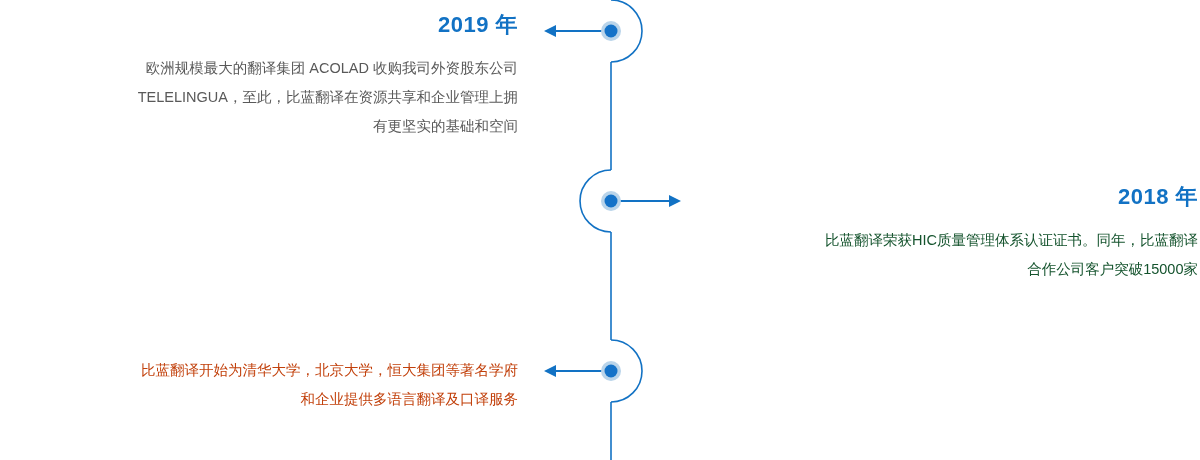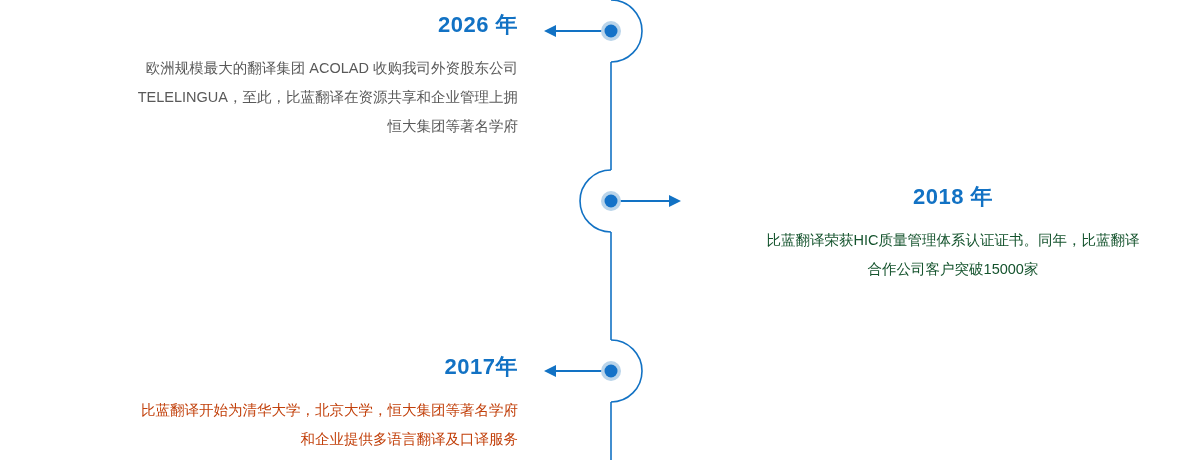--- a/index.html
+++ b/index.html
@@ -27,21 +27,21 @@
   }
 
   
   .milestone {
     position: absolute;
   }
   .milestone.left {
     text-align: right;
   }
   .milestone.right {
-    text-align: center;
+    text-align: right;
   }
   .year {
     font-size: 22px;
     font-weight: bold;
     letter-spacing: 0.5px;
     line-height: 1;
     margin: 0 0 0 0;
   }
   .desc {
     font-size: 14.5px;
@@ -92,31 +92,30 @@
     <circle cx="611" cy="31" r="6.5" fill="#1472c8"></circle>
 
     <circle cx="611" cy="201" r="10" fill="#b9d4ea"></circle>
     <circle cx="611" cy="201" r="6.5" fill="#1472c8"></circle>
 
     <circle cx="611" cy="371" r="10" fill="#b9d4ea"></circle>
     <circle cx="611" cy="371" r="6.5" fill="#1472c8"></circle>
   </svg>
 
   <div class="milestone left" id="ms-2019">
-    <div class="year" style="color: rgb(18, 114, 196);">2026 年</div>
+    <div class="year" style="color: rgb(18, 114, 196);">2019 年</div>
     <div class="desc" style="color: rgb(89, 89, 89);">欧洲规模最大的翻译集团   ACOLAD   收购我司外资股东公司
 TELELINGUA，至此，比蓝翻译在资源共享和企业管理上拥
-恒大集团等著名学府</div>
+有更坚实的基础和空间</div>
   </div>
 
   <div class="milestone right" id="ms-2018">
     <div class="year" style="color: rgb(18, 114, 196);">2018 年</div>
     <div class="desc" style="color: #14532d;">比蓝翻译荣获HIC质量管理体系认证证书。同年，比蓝翻译
 合作公司客户突破15000家</div>
   </div>
 
   <div class="milestone left" id="ms-2017">
-    <div class="year" style="color: rgb(18, 114, 196);">2017年</div>
     <div class="desc" style="color: #c2410c;">比蓝翻译开始为清华大学，北京大学，恒大集团等著名学府
 和企业提供多语言翻译及口译服务</div>
   </div>
 
 </div>
 
 </body></html>

